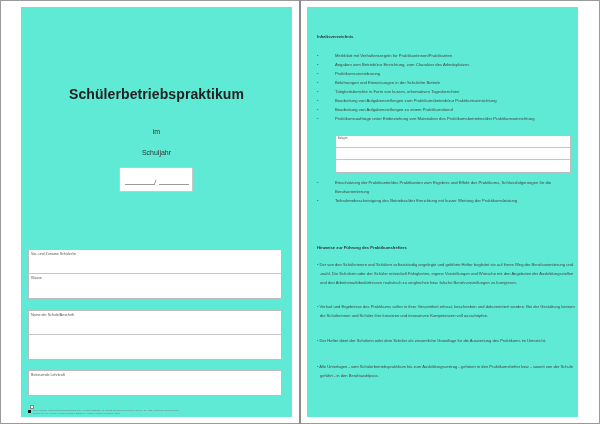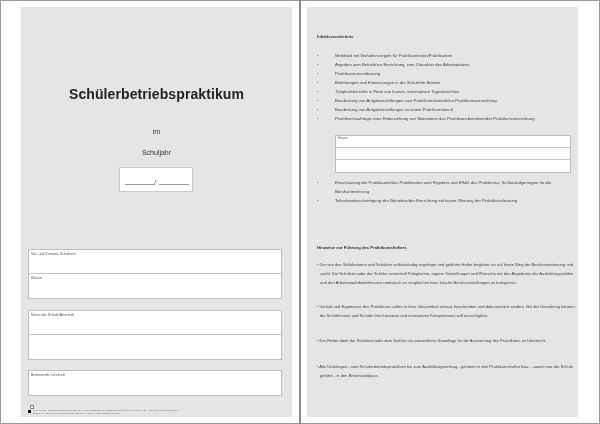--- a/index.html
+++ b/index.html
@@ -2,21 +2,21 @@
 <html><head>
   <meta charset="utf-8">
   <style>
     * { margin: 0; padding: 0; box-sizing: border-box; }
     html, body { width: 600px; height: 424px; overflow: hidden; background: #ffffff; }
     body { font-family: "Liberation Sans", sans-serif; color: #222; position: relative; }
 
     .frame { position: absolute; left: 0; top: 0; width: 600px; height: 424px; border: 1px solid #9a9a9a; background: #fff; }
     .divider { position: absolute; left: 299px; top: 0; width: 2px; height: 424px; background: #8a8a8a; }
 
-    .panel { position: absolute; background: #e5e5e5; }
+    .panel { position: absolute; background: #5eead4; }
     .panel-left { left: 21px; top: 7px; width: 271px; height: 410px; }
     .panel-right { left: 307px; top: 7px; width: 271px; height: 410px; }
 
     .title { position: absolute; left: 0; width: 100%; top: 79px; text-align: center; font-size: 14px; font-weight: bold; color: #222; letter-spacing: 0.1px; }
     .im { position: absolute; left: 0; width: 100%; top: 121px; text-align: center; font-size: 7px; color: #333; }
     .schuljahr { position: absolute; left: 0; width: 100%; top: 142px; text-align: center; font-size: 7px; color: #333; }
     .year-box { position: absolute; left: 98px; top: 160px; width: 74px; height: 25px; background: #fff; border: 1px solid #c8c8c8; }
     .year-line { position: absolute; bottom: 6px; height: 0; border-bottom: 1px solid #999; }
     .year-line.l1 { left: 5px; width: 29px; }
     .year-line.l2 { left: 39px; width: 30px; }

